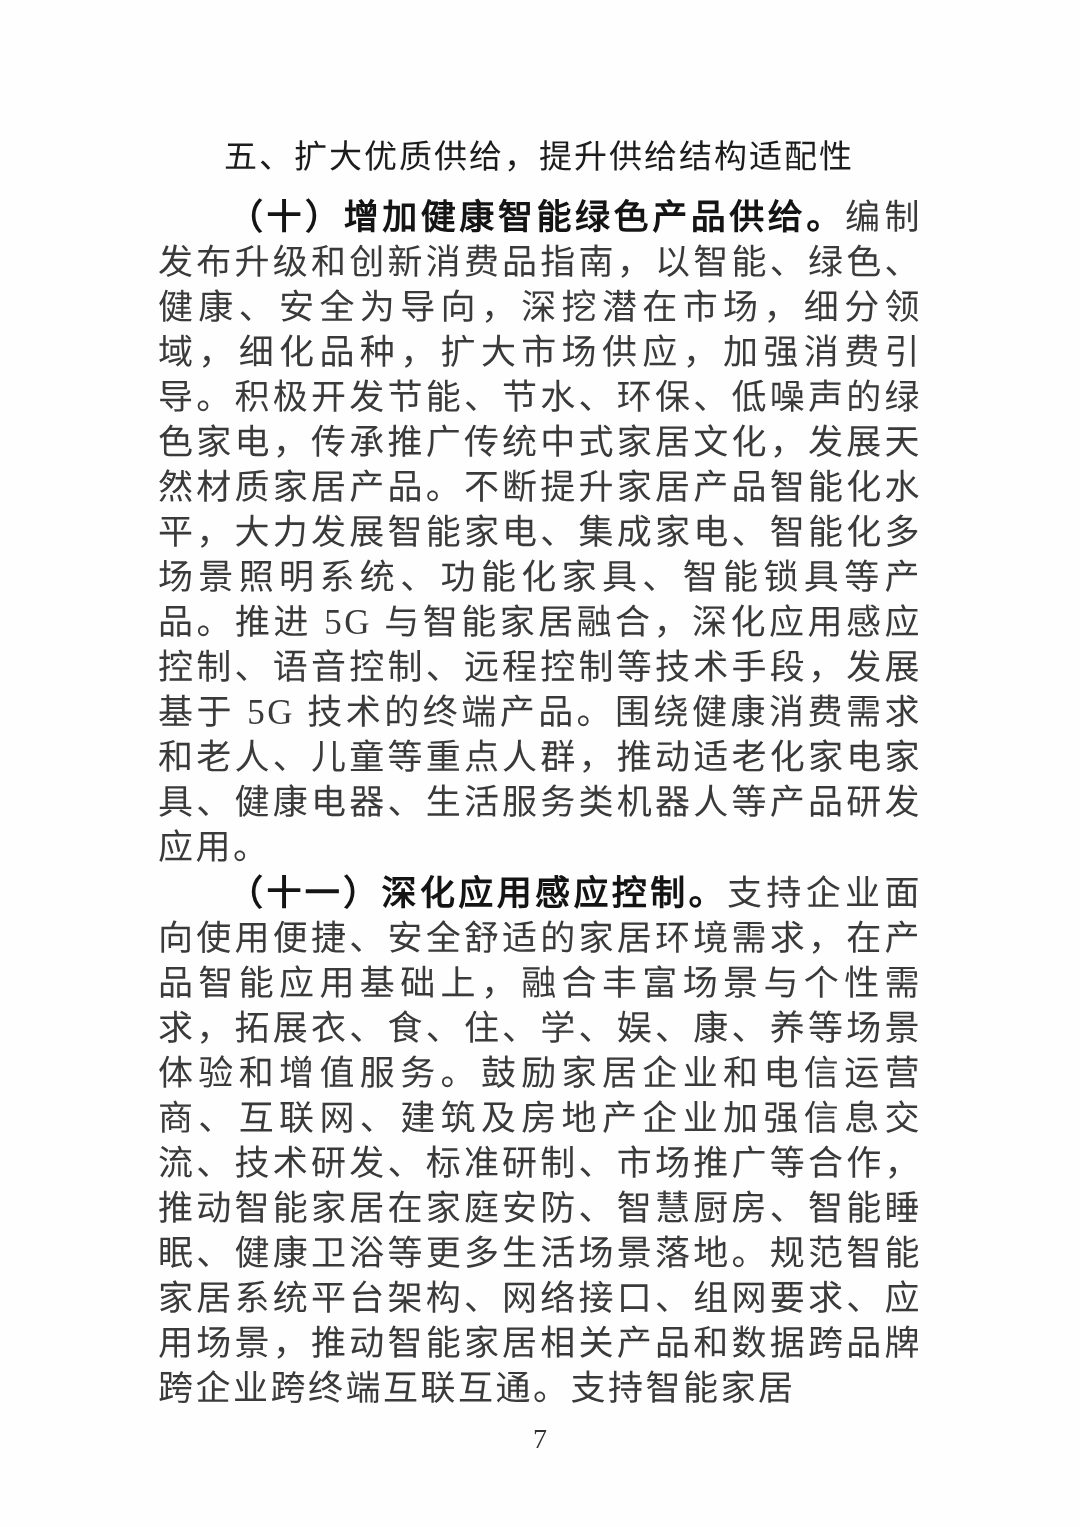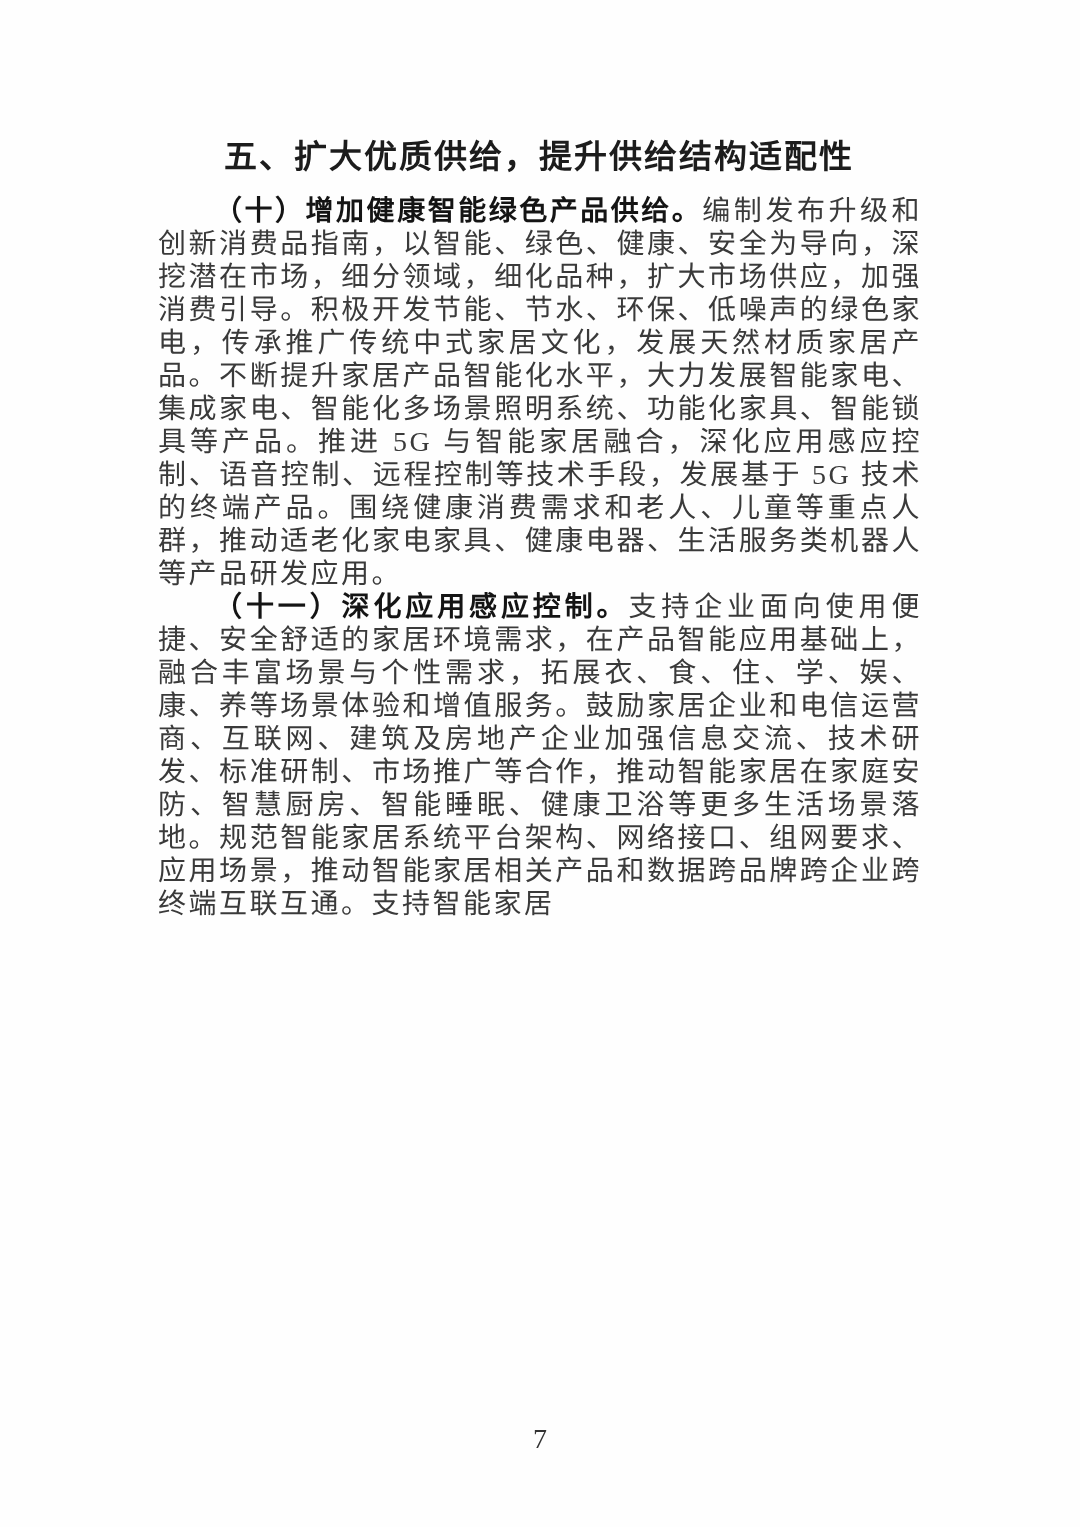--- a/index.html
+++ b/index.html
@@ -18,33 +18,33 @@
   }
   .doc-content {
     position: absolute;
     top: 128px;
     left: 158px;
     right: 158px;
   }
   .section-heading {
     margin: 0 0 8px 0;
     font-family: "Liberation Sans", "DejaVu Sans", sans-serif;
-    font-weight: 700;
+    font-weight: 400;
     font-size: 33px;
     line-height: 58px;
     letter-spacing: 2px;
     color: #1c1c1c;
     text-indent: 2em;
     white-space: nowrap;
   }
   .para {
     margin: 0;
     font-family: "Liberation Serif", "DejaVu Serif", serif;
-    font-size: 28px;
-    line-height: 33px;
+    font-size: 35px;
+    line-height: 45px;
     letter-spacing: 2.5px;
     color: #3a3a3a;
     text-indent: 2em;
     text-align: justify;
     text-justify: inter-character;
   }
   .para .lead {
     font-family: "Liberation Sans", "DejaVu Sans", sans-serif;
     font-weight: 700;
     color: #141414;

